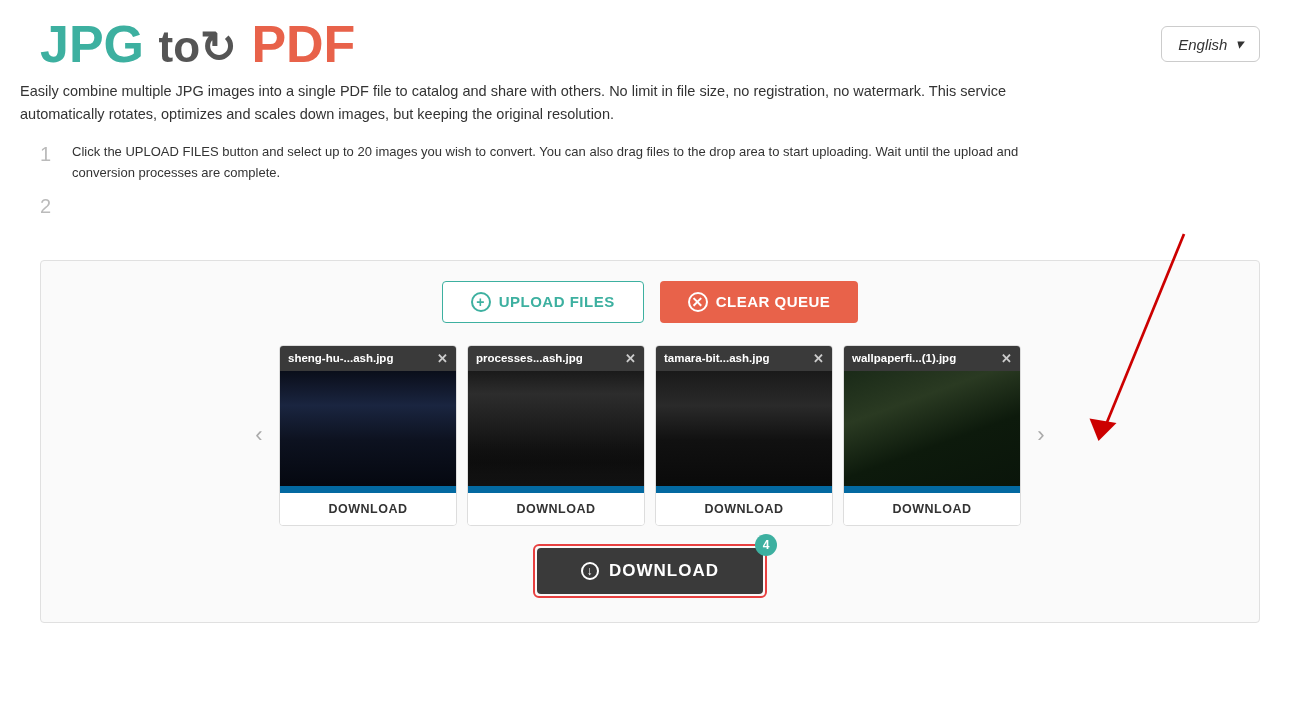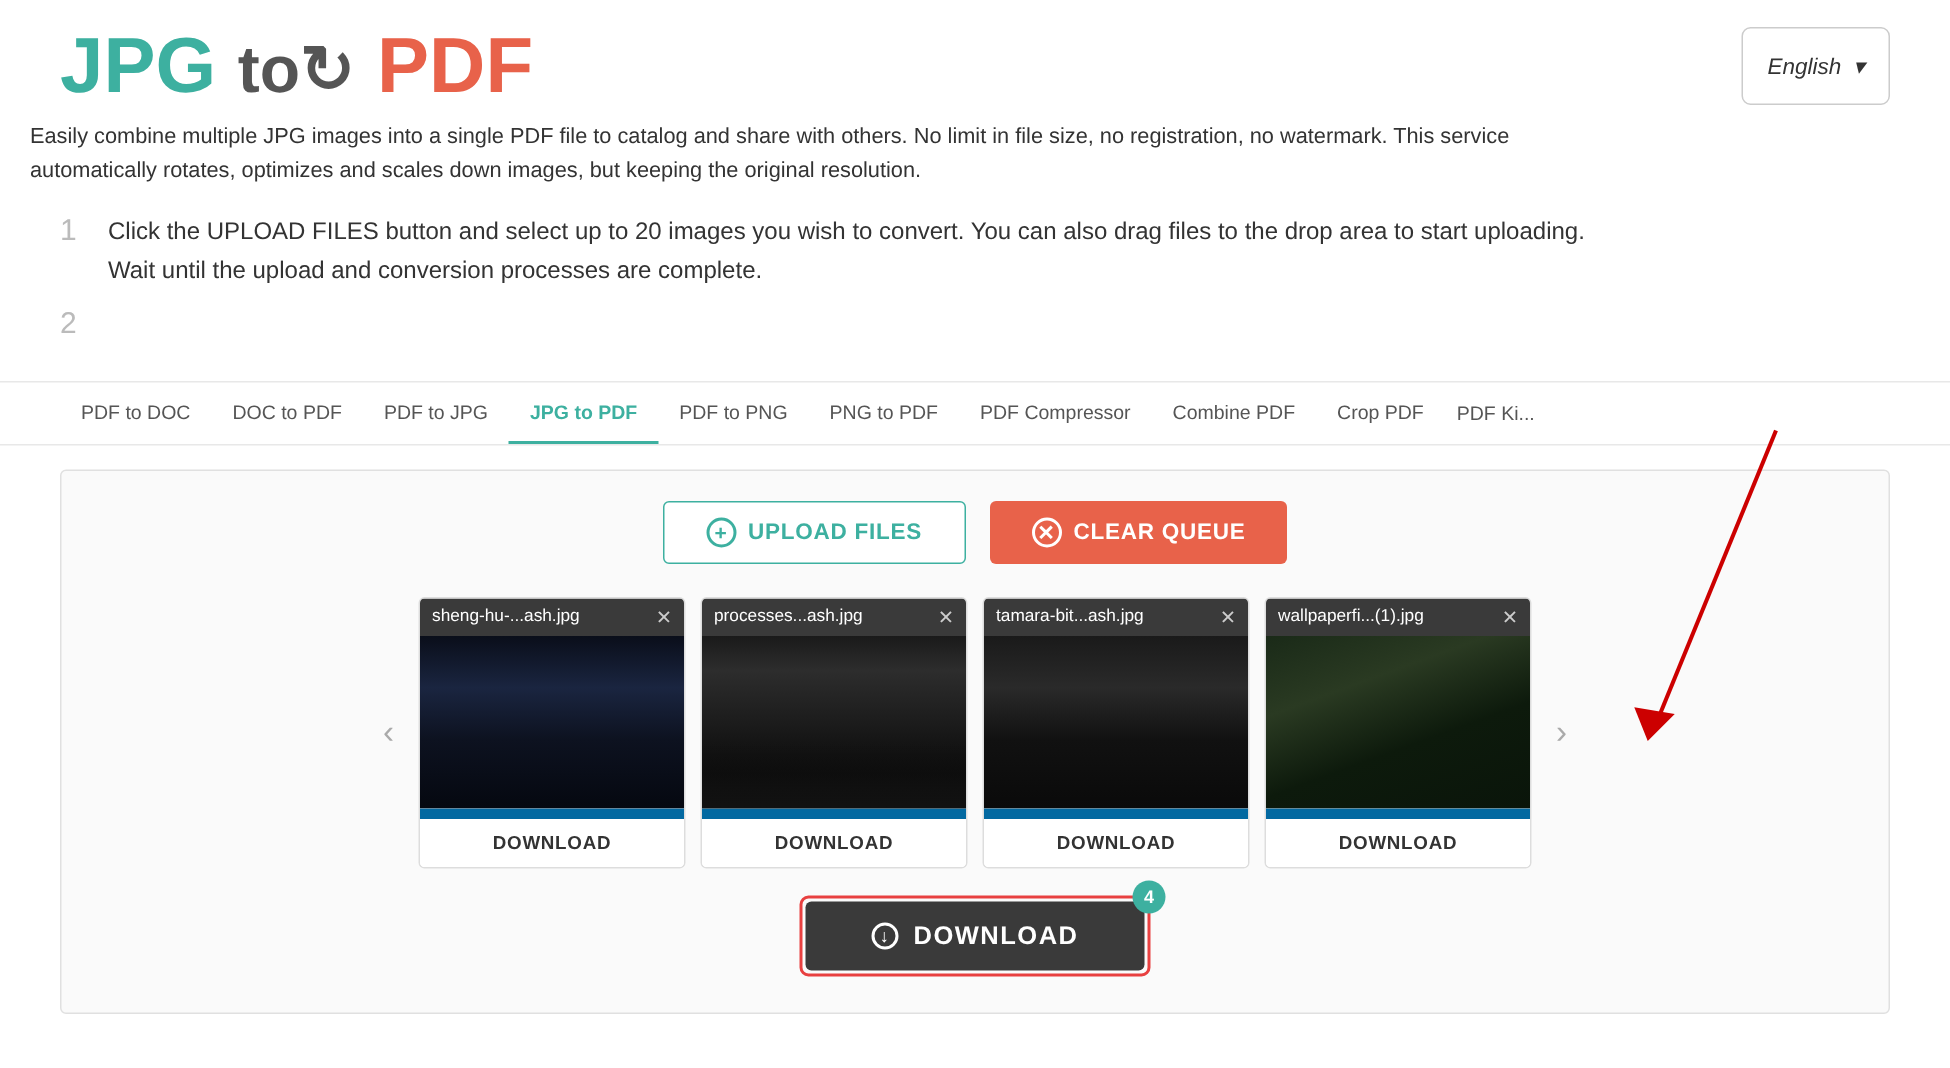--- a/index.html
+++ b/index.html
@@ -13,20 +13,21 @@
     .page-wrapper {
       background: #fff;
       width: 1300px;
       min-height: 712px;
       position: relative;
     }
     
     .header {
       display: flex;
       justify-content: space-between;
+      align-items: center;
       padding: 18px 40px 10px 40px;
     }
     .logo {
       font-size: 52px;
       font-weight: 900;
       line-height: 1;
     }
     .logo-jpg { color: #3db0a0; }
     .logo-to { color: #555; font-size: 44px; }
     .logo-pdf { color: #e8624a; }
@@ -65,21 +66,21 @@
       gap: 14px;
     }
     .step-num {
       font-size: 20px;
       color: #bbb;
       font-weight: 400;
       min-width: 18px;
       padding-top: 1px;
     }
     .step-text {
-      font-size: 16px;
+      font-size: 13px;
       color: #333;
       line-height: 1.6;
       max-width: 1000px;
     }
 
     
     .tabs-bar {
       border-top: 1px solid #e8e8e8;
       border-bottom: 1px solid #e8e8e8;
       padding: 0 40px;
@@ -191,20 +192,21 @@
     .card-header {
       background: #3a3a3a;
       color: #fff;
       font-size: 11.5px;
       padding: 5px 8px;
       display: flex;
       justify-content: space-between;
       align-items: center;
       white-space: nowrap;
       overflow: hidden;
+      font-weight: bold;
     }
     .card-close {
       cursor: pointer;
       font-size: 13px;
       color: #ccc;
       flex-shrink: 0;
     }
     .card-image {
       width: 178px;
       height: 115px;
@@ -370,32 +372,20 @@
   <div class="steps">
     <div class="step">
       <span class="step-num">1</span>
       <span class="step-text">Click the UPLOAD FILES button and select up to 20 images you wish to convert. You can also drag files to the drop area to start uploading. Wait until the upload and conversion processes are complete.</span>
     </div>
     <div class="step">
       <span class="step-num">2</span>
     </div>
   </div>
 
-  <div class="tabs-bar">
-    <div class="tab-item">PDF to DOC</div>
-    <div class="tab-item">DOC to PDF</div>
-    <div class="tab-item">PDF to JPG</div>
-    <div class="tab-item active">JPG to PDF</div>
-    <div class="tab-item">PDF to PNG</div>
-    <div class="tab-item">PNG to PDF</div>
-    <div class="tab-item">PDF Compressor</div>
-    <div class="tab-item">Combine PDF</div>
-    <div class="tab-item">Crop PDF</div>
-    <div class="tabs-overflow">PDF Ki...</div>
-  </div>
 
   <div class="main-content">
 
     <svg class="arrow-annotation" viewBox="0 0 200 280" xmlns="http://www.w3.org/2000/svg" style="position:absolute;top:-40px;right:30px;width:180px;height:260px;pointer-events:none;">
       <line x1="150" y1="10" x2="60" y2="230" stroke="#cc0000" stroke-width="3"></line>
       <polygon points="55,240 45,215 75,220" fill="#cc0000"></polygon>
     </svg>
 
     <div class="toolbar">
       <button class="btn-upload">

